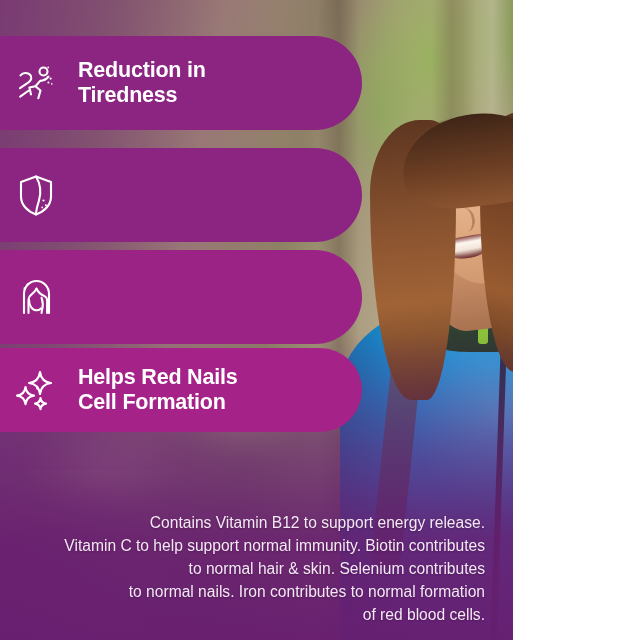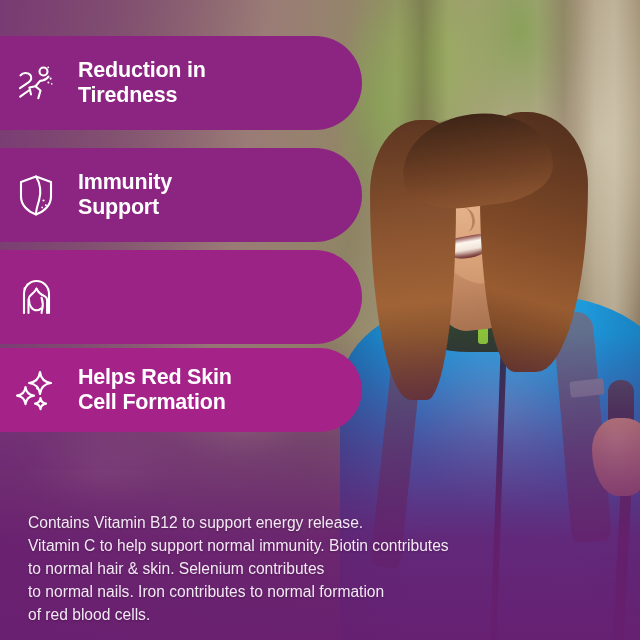--- a/index.html
+++ b/index.html
@@ -2,21 +2,21 @@
 <html><head>
 <meta charset="utf-8">
 <style>
   html, body {
     margin: 0;
     padding: 0;
     background: #ffffff;
   }
   #canvas {
     position: relative;
-    width: 640px;
+    width: 513px;
     height: 640px;
     overflow: hidden;
     font-family: "Liberation Sans", sans-serif;
     background: #6d5a52;
   }
 
   
   .photo {
     position: absolute;
     inset: 0;
@@ -221,21 +221,21 @@
 
   #pill-0 { top: 36px;  width: 386px; height: 94px;  background: #8c2481; }
   #pill-1 { top: 148px; width: 386px; height: 94px;  background: #8c2481; }
   #pill-2 { top: 250px; width: 386px; height: 94px;  background: #9a2385; }
   #pill-3 { top: 348px; width: 386px; height: 84px;  background: #a52289; }
 
   
   #footnote {
     position: absolute;
     left: 0; right: 0; bottom: 14px;
-    text-align: left;
+    text-align: right;
     color: #f3e9f4;
     font-size: 15.6px;
     line-height: 23px;
     white-space: pre-line;
     text-shadow: 0 1px 2px rgba(60,10,60,0.45);
     padding: 0 28px;
   }
 </style>
 </head>
 <body>
@@ -300,22 +300,20 @@
   <div class="pill" id="pill-1" style="background: rgb(140, 36, 129);">
     <span class="pill-icon">
       <svg width="48" height="48" viewBox="0 0 48 48" fill="none" stroke="#fff" stroke-width="2.1" stroke-linecap="round" stroke-linejoin="round">
         <path d="M24 5.5 9 11v14.5C9 34 15.5 40.5 24 43.5 32.5 40.5 39 34 39 25.5V11L24 5.5z"></path>
         <path d="M24 5.5c4.5 7.5 5.5 15.5 3 24-1.4 4.8-3 9.2-3 14"></path>
         <circle cx="31.5" cy="29.5" r="1.1" fill="#fff" stroke="none"></circle>
         <circle cx="33.8" cy="34.2" r="1" fill="#fff" stroke="none"></circle>
         <circle cx="30.2" cy="36.4" r="0.9" fill="#fff" stroke="none"></circle>
       </svg>
     </span>
-    <span class="pill-label">Immunity
-Support</span>
   </div>
 
   <div class="pill" id="pill-2" style="background: rgb(154, 35, 133);">
     <span class="pill-icon">
       <svg width="48" height="48" viewBox="0 0 48 48" fill="none" stroke="#fff" stroke-width="2.1" stroke-linecap="round" stroke-linejoin="round">
         <path d="M12 40V21c0-7.2 5.6-13 12.5-13S37 13.8 37 21v19"></path>
         <path d="M16.5 40V26.5c0-2 1-3.4 2.6-4.6 2.6-2 4.3-3.6 5.4-6.2"></path>
         <path d="M24.5 15.7c1.6 3.4 4.8 6 8 7.4 1.9.9 2.6 2.4 2.6 4.4V40"></path>
         <path d="M17 27c0 5.7 3.4 10.3 7.6 10.3 1.6 0 3.1-.7 4.3-1.9"></path>
         <path d="M29.6 24.8c1.2 3.6 1.6 7.6.6 11.4-.5 2-.6 3-.6 3.8"></path>
@@ -329,21 +327,21 @@
   <div class="pill" id="pill-3" style="background: rgb(165, 34, 137);">
     <span class="pill-icon">
       <svg width="48" height="48" viewBox="0 0 48 48" fill="none" stroke="#fff" stroke-width="2.1" stroke-linecap="round" stroke-linejoin="round">
         <path d="M28 6c.8 6.4 4.6 10.2 11 11-6.4.8-10.2 4.6-11 11-.8-6.4-4.6-10.2-11-11 6.4-.8 10.2-4.6 11-11z"></path>
         <path d="M13.5 21c.6 5 3.6 8 8.5 8.6-4.9.6-7.9 3.6-8.5 8.6-.6-5-3.6-8-8.5-8.6 4.9-.6 7.9-3.6 8.5-8.6z"></path>
         <path d="M28.5 32c.4 3.2 2.4 5.2 5.5 5.6-3.1.4-5.1 2.4-5.5 5.6-.4-3.2-2.4-5.2-5.5-5.6 3.1-.4 5.1-2.4 5.5-5.6z"></path>
         <circle cx="25.2" cy="22.6" r="1.1" fill="#fff" stroke="none"></circle>
         <circle cx="28.6" cy="25.4" r="0.9" fill="#fff" stroke="none"></circle>
       </svg>
     </span>
-    <span class="pill-label">Helps Red Skin
+    <span class="pill-label">Helps Red Nails
 Cell Formation</span>
   </div>
 
   <div id="footnote">Contains Vitamin B12 to support energy release.
 Vitamin C to help support normal immunity. Biotin contributes
 to normal hair &amp; skin. Selenium contributes
 to normal nails. Iron contributes to normal formation
 of red blood cells.</div>
 
 </div>

